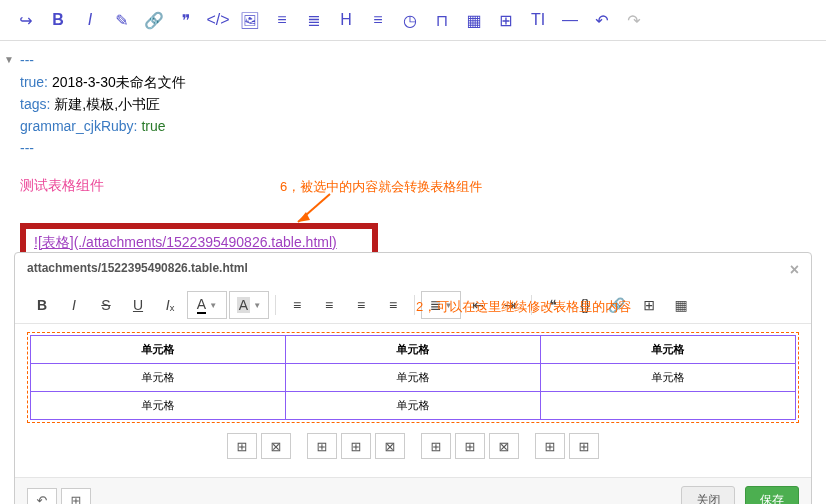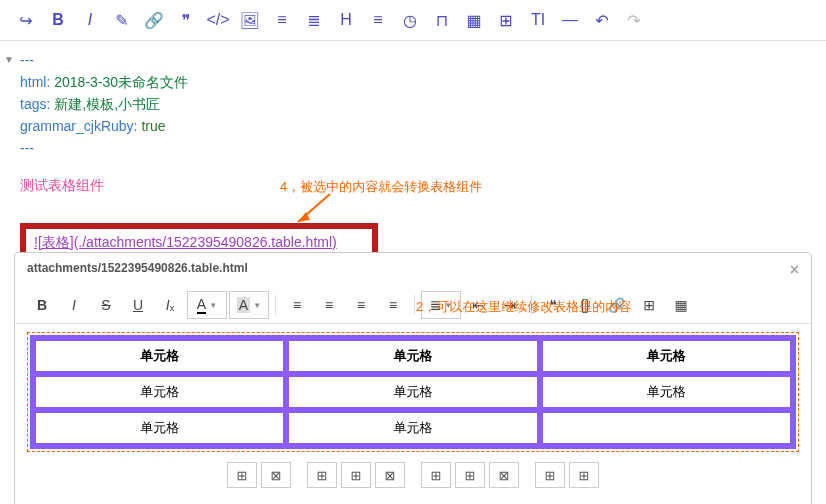--- a/index.html
+++ b/index.html
@@ -2,40 +2,40 @@
 <html><head>
 <meta charset="utf-8">
 <style>
 * { box-sizing: border-box; margin: 0; padding: 0; }
 body { font-family: Arial, sans-serif; font-size: 13px; background: #fff; width: 826px; height: 504px; overflow: hidden; position: relative; }
 .main-toolbar { display: flex; gap: 4px; padding: 8px 12px; border-bottom: 1px solid #ddd; align-items: center; }
 .main-toolbar .tbtn { width: 28px; height: 24px; display: flex; align-items: center; justify-content: center; color: #4a4ac9; font-size: 16px; cursor: pointer; }
 .main-toolbar .tbtn.redo { color: #bbb; }
 .editor { padding: 8px 20px; position: relative; }
 .front-matter { color: #3a7ac2; font-size: 14px; line-height: 22px; }
-.front-matter .val { color: #15803d; text-align: center; }
+.front-matter .val { color: #000000; text-align: center; }
 .front-matter .true { color: #2a7a2a; }
 .content-line { margin-top: 18px; font-size: 14px; color: #ec4899; }
 .anno1 { position: absolute; left: 280px; top: 178px; color: #ff6600; font-size: 13px; }
 .arrow { position: absolute; pointer-events: none; }
 .table-link-box { border: 6px solid #b91c1c; padding: 5px 8px; margin-top: 28px; width: 358px; }
 .table-link { color: #a040c0; text-decoration: underline; font-size: 14px; }
 .modal { position: absolute; left: 14px; top: 252px; width: 798px; background: #fff; border: 1px solid #ccc; border-radius: 4px; }
 .modal-hdr { display: flex; justify-content: space-between; padding: 8px 12px; font-size: 12px; color: #555; font-weight: bold; text-align: right; }
 .modal-close { color: #aaa; cursor: pointer; font-size: 16px; }
 .modal-toolbar { display: flex; gap: 2px; padding: 4px 12px; align-items: center; border-bottom: 1px solid #e5e5e5; }
 .mtbtn { width: 30px; height: 28px; display: flex; align-items: center; justify-content: center; cursor: pointer; border: 1px solid transparent; font-size: 14px; color: #444; }
 .mtbtn.dd { border: 1px solid #ccc; width: 40px; position: relative; }
 .mtbtn.dd::after { content: "▼"; font-size: 8px; margin-left: 3px; color: #888; }
 .vsep { width: 1px; height: 20px; background: #ddd; margin: 0 4px; }
 .anno2 { position: absolute; left: 416px; top: 298px; color: #ff6600; font-size: 13px; z-index: 5; }
 .table-wrap { padding: 8px 12px; }
 .table-box { border: 1px dashed #ff6600; padding: 2px; }
 table.data { width: 100%; border-collapse: collapse; }
-table.data td, table.data th { border: 6px solid #8b5cf6; padding: 6px; text-align: center; font-size: 13px; }
+table.data td, table.data th { border: 1px solid #8b5cf6; padding: 6px; text-align: center; font-size: 11px; }
 table.data th { font-weight: bold; }
 .table-ops { display: flex; justify-content: center; gap: 4px; padding: 10px 0; }
 .opbtn { width: 30px; height: 26px; border: 1px solid #ccc; display: flex; align-items: center; justify-content: center; cursor: pointer; font-size: 13px; color: #555; }
 .modal-footer { display: flex; justify-content: space-between; align-items: center; padding: 8px 12px; background: #f7f7f7; border-top: 1px solid #e5e5e5; }
 .footer-left { display: flex; gap: 4px; }
 .fbtn { width: 30px; height: 26px; border: 1px solid #ccc; background: #fff; display: flex; align-items: center; justify-content: center; cursor: pointer; color: #666; }
 .btn { padding: 5px 14px; border-radius: 3px; border: 1px solid #ccc; cursor: pointer; font-size: 12px; }
 .btn-close { background: #eee; color: #555; margin-right: 6px; }
 .btn-save { background: #4caf50; color: #fff; border-color: #3d9940; }
 .fold { position: absolute; left: 4px; top: 54px; color: #888; font-size: 10px; }
@@ -68,32 +68,32 @@
   <div class="tbtn">—</div>
   <div class="tbtn">↶</div>
   <div class="tbtn redo">↷</div>
 </div>
 
 <span class="fold">▼</span>
 
 <div class="editor">
   <div class="front-matter">
     <div>---</div>
-    <div><span>html:</span> <span class="val">2018-3-30未命名文件</span></div>
+    <div><span>true:</span> <span class="val">2018-3-30未命名文件</span></div>
     <div><span>tags:</span> <span class="val">新建,模板,小书匠</span></div>
     <div><span>grammar_cjkRuby:</span> <span class="true">true</span></div>
     <div>---</div>
   </div>
   <div class="content-line">测试表格组件</div>
   <div class="table-link-box">
     <span class="table-link">![表格](./attachments/1522395490826.table.html)</span>
   </div>
 </div>
 
-<div class="anno1">4，被选中的内容就会转换表格组件</div>
+<div class="anno1">6，被选中的内容就会转换表格组件</div>
 <svg class="arrow" style="left:290px;top:190px" width="50" height="40">
     <line x1="40" y1="4" x2="8" y2="32" stroke="#ff6600" stroke-width="2"></line>
     <polygon points="8,32 16,22 20,30" fill="#ff6600"></polygon>
   </svg>
 
 <div class="anno2">2，可以在这里继续修改表格里的内容</div>
 <svg class="arrow" style="left:440px;top:310px" width="40" height="50">
     <line x1="28" y1="4" x2="10" y2="40" stroke="#ff6600" stroke-width="2"></line>
     <polygon points="10,40 10,28 20,34" fill="#ff6600"></polygon>
   </svg>

